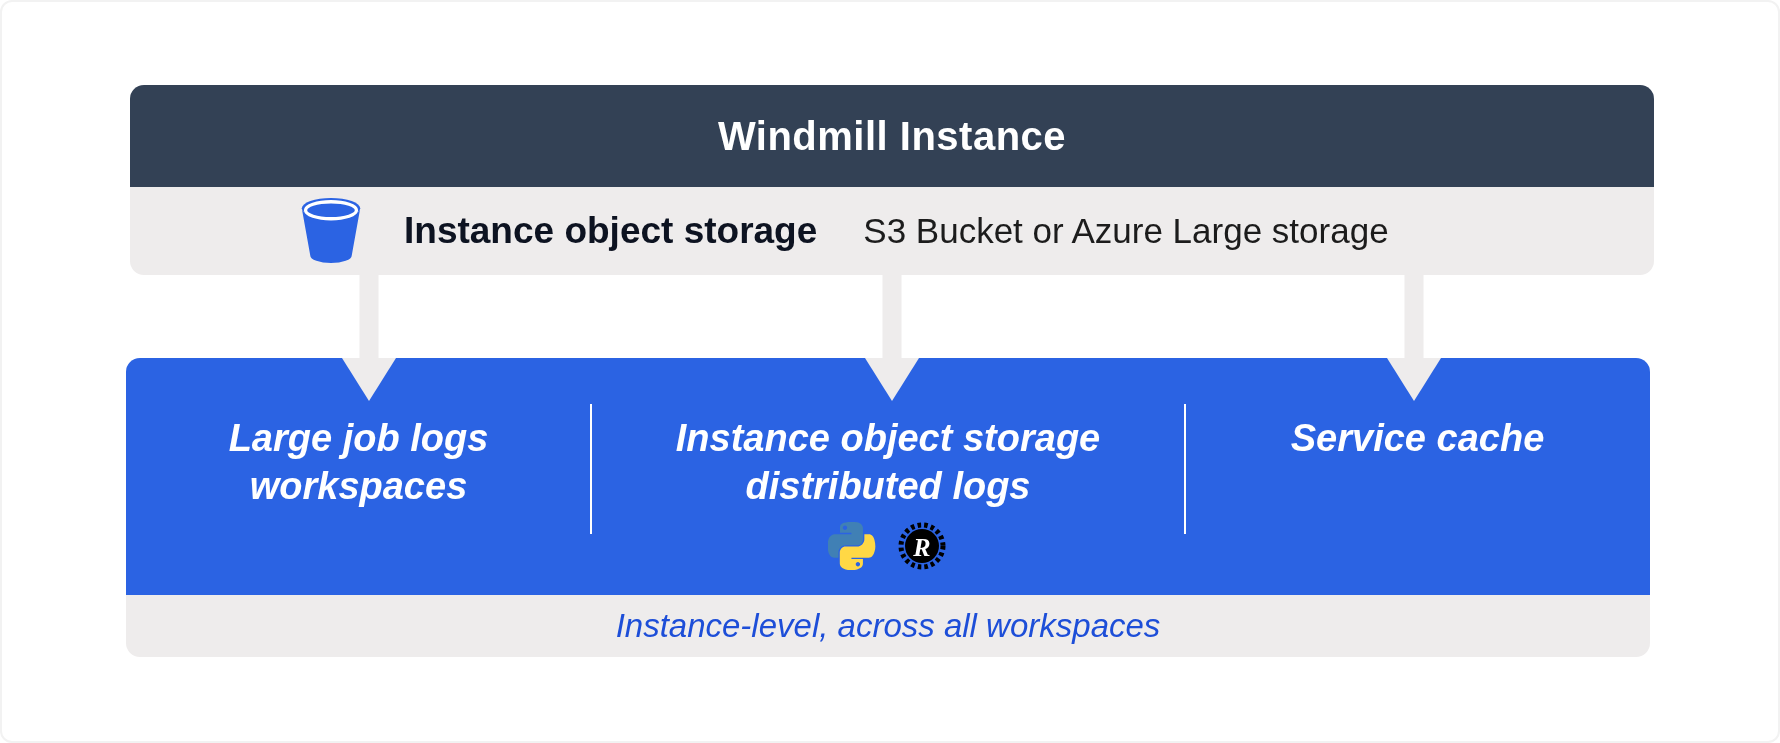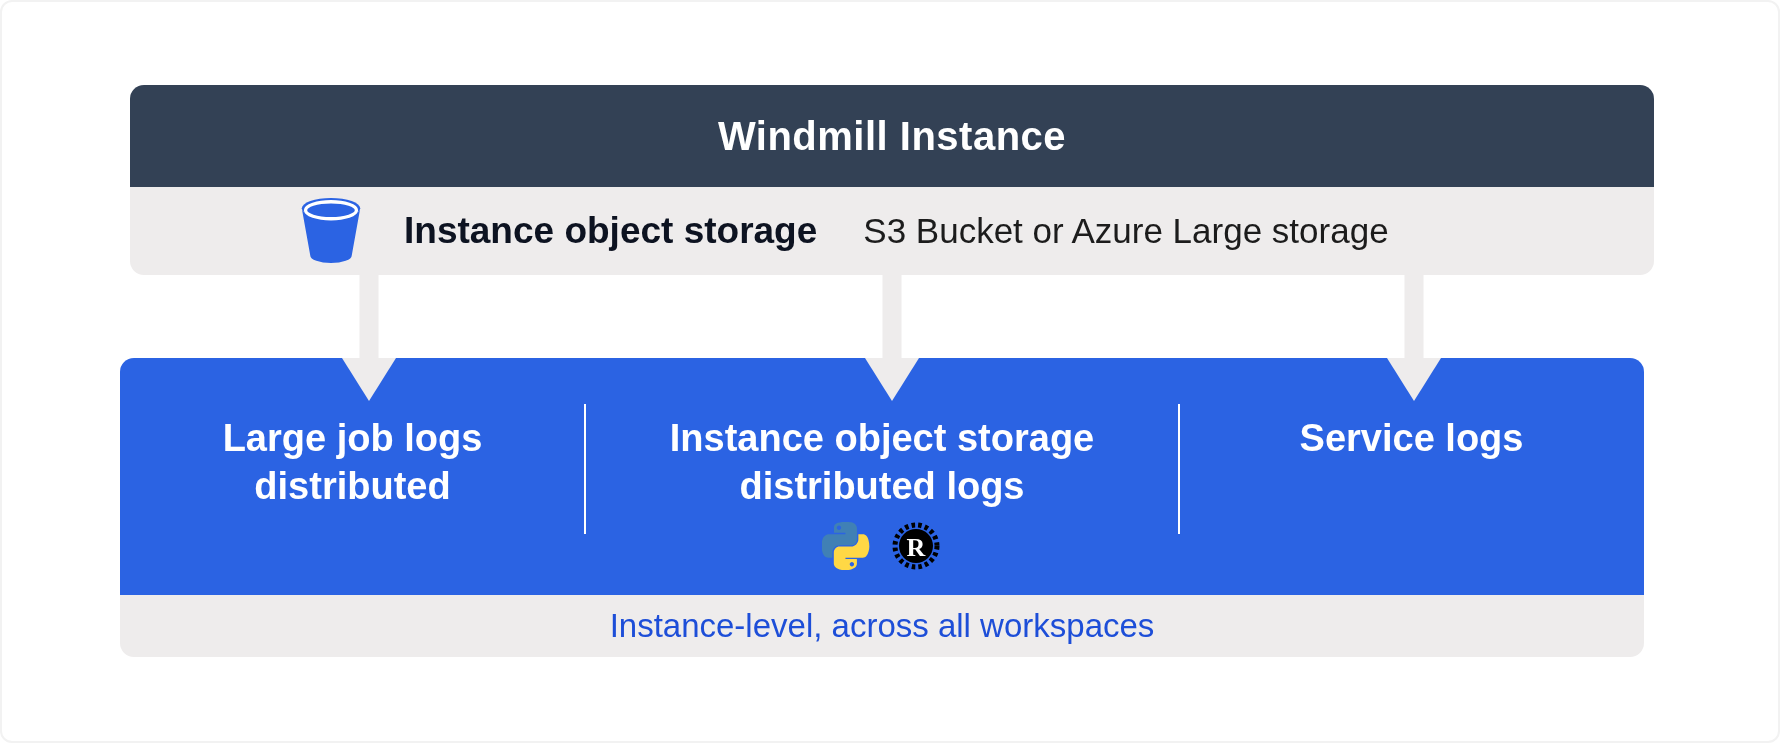--- a/index.html
+++ b/index.html
@@ -19,21 +19,21 @@
   .storage-sublabel{margin-left:46px;font-size:35px;font-weight:400;color:#1c1c1c;white-space:nowrap;}
 
   
   .arrow{position:absolute;top:273px;width:0;z-index:3;}
   .arrow .shaft{position:absolute;top:0;left:50%;transform:translateX(-50%);width:19px;height:84px;background:#eeecec;}
   .arrow .head{position:absolute;top:83px;left:50%;transform:translateX(-50%);
     width:0;height:0;border-left:27px solid transparent;border-right:27px solid transparent;border-top:43px solid #eeecec;}
   .arrow1{left:367px;} .arrow2{left:890px;} .arrow3{left:1412px;}
 
   
-  .bottom-block{position:absolute;left:118px;top:356px;width:1524px;height:299px;border-radius:14px;overflow:hidden;z-index:1;}
+  .bottom-block{position:absolute;left:124px;top:356px;width:1524px;height:299px;border-radius:14px;overflow:hidden;z-index:1;font-style:italic;}
   .blue-panel{position:relative;height:237px;background:#2b63e3;display:flex;}
   .section{box-sizing:border-box;padding-top:56px;text-align:center;}
   .section-left{width:465px;}
   .section-middle{width:594px;}
   .section-right{width:465px;}
   .section-title{color:#ffffff;font-size:38px;line-height:48px;font-weight:700;}
   .vdivider{position:absolute;top:46px;width:2px;height:130px;background:#ffffff;}
   .vd1{left:464px;} .vd2{left:1058px;}
   .lang-row{margin-top:10px;display:flex;align-items:center;justify-content:center;gap:20px;height:52px;}
   .lang-icon{display:flex;align-items:center;justify-content:center;}
@@ -75,21 +75,21 @@
     <div class="shaft"></div>
     <div class="head"></div>
   </div>
 
   <div class="bottom-block">
     <div class="blue-panel">
 
       <div class="section section-left">
         <div class="section-title">
           <span>Large job logs</span><br>
-          <span>distributed</span>
+          <span>workspaces</span>
         </div>
       </div>
 
       <div class="vdivider vd1"></div>
 
       <div class="section section-middle">
         <div class="section-title">
           <span>Instance object storage</span><br>
           <span>distributed logs</span>
         </div>
@@ -107,21 +107,21 @@
               <text x="26" y="35.5" text-anchor="middle" font-family="Liberation Serif, serif" font-weight="bold" font-size="26" fill="#ffffff">R</text>
             </svg>
           </span>
         </div>
       </div>
 
       <div class="vdivider vd2"></div>
 
       <div class="section section-right">
         <div class="section-title">
-          <span>Service logs</span><br>
+          <span>Service cache</span><br>
         </div>
       </div>
 
     </div>
 
     <div class="footer">
       <span class="footer-text">Instance-level, across all workspaces</span>
     </div>
   </div>
 

